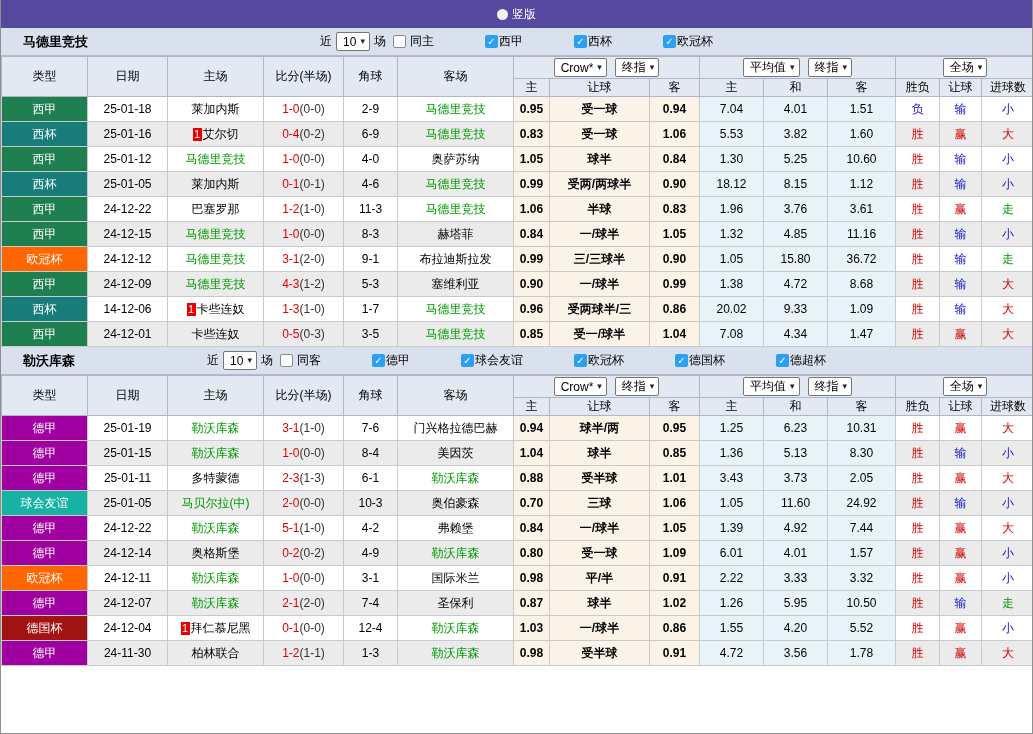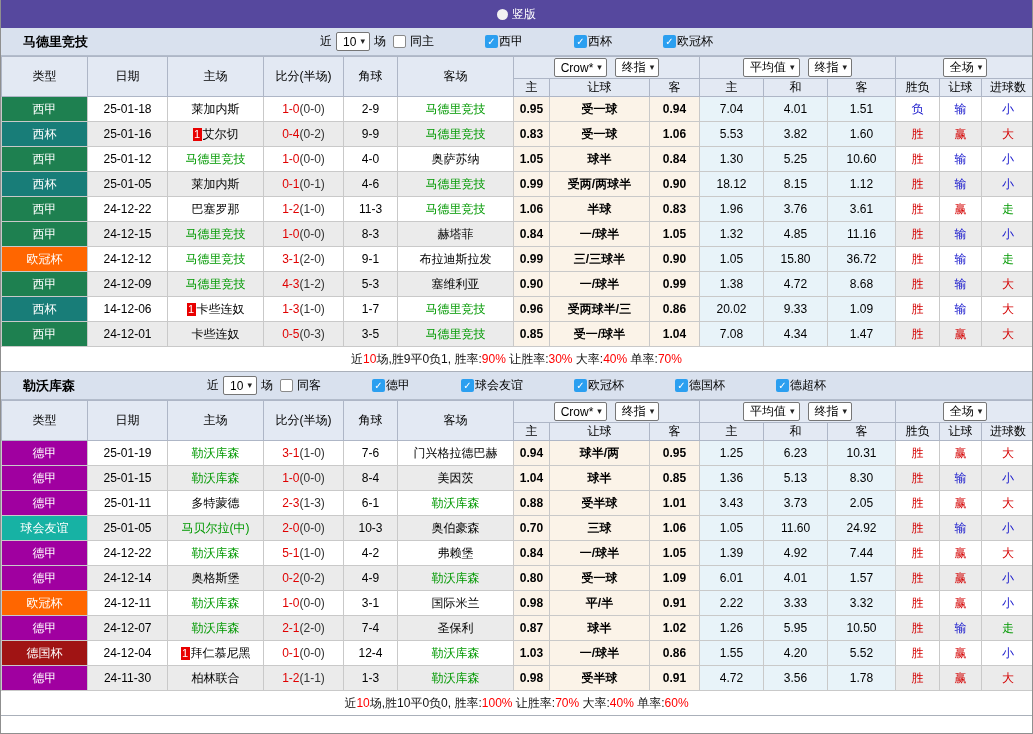--- a/index.html
+++ b/index.html
@@ -187,21 +187,21 @@
               <td class="c-a3">1.51</td>
               <td class="c-r t-blue">负</td>
               <td class="c-r2 t-blue">输</td>
               <td class="c-r3 t-blue">小</td>
             </tr>
             <tr>
               <td class="c-type" style="background: rgb(24, 125, 120);">西杯</td>
               <td class="c-date">25-01-16</td>
               <td class="c-home"><span class="rc">1</span><span>艾尔切</span></td>
               <td class="c-score"><span class="score-ft">0-4</span><span class="score-ht">(0-2)</span></td>
-              <td class="c-corner">9-9</td>
+              <td class="c-corner">6-9</td>
               <td class="c-away"><span class="team-green">马德里竞技</span></td>
               <td class="c-o">0.83</td>
               <td class="c-hc">受一球</td>
               <td class="c-o2">1.06</td>
               <td class="c-a">5.53</td>
               <td class="c-a2">3.82</td>
               <td class="c-a3">1.60</td>
               <td class="c-r t-red">胜</td>
               <td class="c-r2 t-red">赢</td>
               <td class="c-r3 t-red">大</td>
@@ -337,21 +337,20 @@
               <td class="c-o2">1.04</td>
               <td class="c-a">7.08</td>
               <td class="c-a2">4.34</td>
               <td class="c-a3">1.47</td>
               <td class="c-r t-red">胜</td>
               <td class="c-r2 t-red">赢</td>
               <td class="c-r3 t-red">大</td>
             </tr>
           </tbody>
     </table>
-    <div class="summary"><span>近</span><span class="red">10</span><span>场,胜9平0负1, 胜率:</span><span class="red">90%</span><span> 让胜率:</span><span class="red">30%</span><span> 大率:</span><span class="red">40%</span><span> 单率:</span><span class="red">70%</span></div>
   </div>
 
   <div class="section">
     <div class="band">
       <span class="team">勒沃库森</span>
       <span class="filters">
         <span class="flt-near">近</span>
         <span class="sel-box">
           <span class="flt-count">10</span>
           <span class="chev">▾</span>
@@ -622,16 +621,15 @@
               <td class="c-o2">0.91</td>
               <td class="c-a">4.72</td>
               <td class="c-a2">3.56</td>
               <td class="c-a3">1.78</td>
               <td class="c-r t-red">胜</td>
               <td class="c-r2 t-red">赢</td>
               <td class="c-r3 t-red">大</td>
             </tr>
           </tbody>
     </table>
-    <div class="summary"><span>近</span><span class="red">10</span><span>场,胜10平0负0, 胜率:</span><span class="red">100%</span><span> 让胜率:</span><span class="red">70%</span><span> 大率:</span><span class="red">40%</span><span> 单率:</span><span class="red">60%</span></div>
   </div>
 </div>
 </div>
 
 </body></html>

